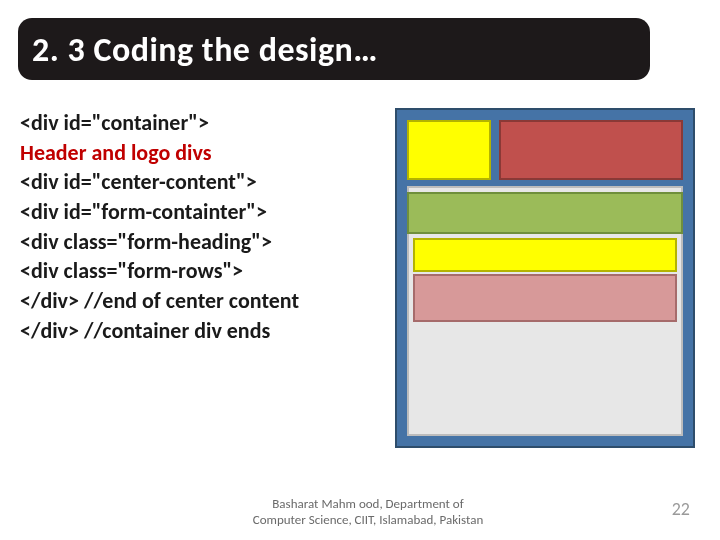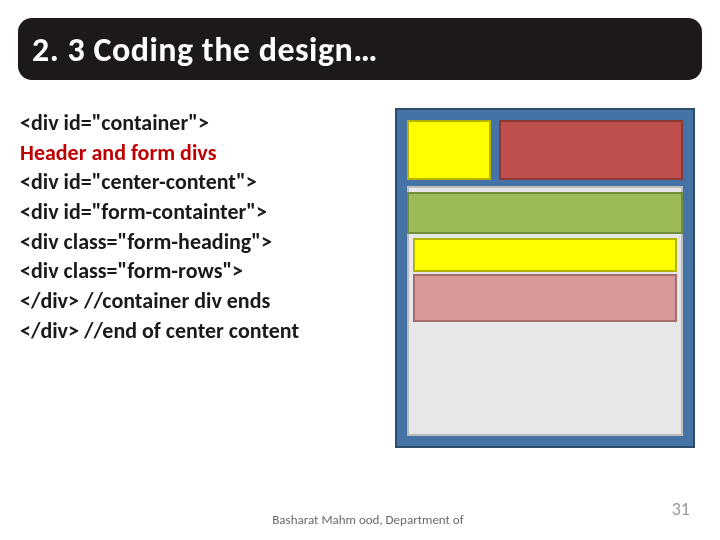--- a/index.html
+++ b/index.html
@@ -8,21 +8,21 @@
     height: 540px;
     background: #ffffff;
     font-family: Calibri, Arial, sans-serif;
     position: relative;
     overflow: hidden;
   }
   .title-bar {
     position: absolute;
     left: 18px;
     top: 18px;
-    width: 684px;
+    width: 632px;
     height: 62px;
     background: #1d191a;
     border-radius: 14px;
     display: flex;
     align-items: center;
     padding-left: 14px;
     text-align: center;
   }
   .title-text {
     color: #ffffff;
@@ -116,40 +116,41 @@
 </style>
 </head>
 <body>
 
 <div class="title-bar">
   <div class="title-text">2. 3 Coding the design…</div>
 </div>
 
 <div class="code-block">
   <div>&lt;div id="container"&gt;</div>
-  <div class="red">Header and form divs</div>
+  <div class="red">Header and logo divs</div>
   <div>&lt;div id="center-content"&gt;</div>
   <div>&lt;div id="form-containter"&gt;</div>
   <div>&lt;div class="form-heading"&gt;</div>
   <div>&lt;div class="form-rows"&gt;</div>
+  <div>&lt;/div&gt; //end of center content</div>
   <div>&lt;/div&gt;  //container div ends</div>
-  <div>&lt;/div&gt; //end of center content</div>
 </div>
 
 <div class="diagram">
   <div class="diagram-top">
     <div class="logo-box"></div>
     <div class="header-box"></div>
   </div>
   <div class="center-content">
     <div class="nav-box"></div>
     <div class="form-heading-box"></div>
     <div class="form-rows-box"></div>
   </div>
 </div>
 
 <div class="footer-area">
   <div class="footer-text">
     <span>Basharat Mahm ood, Department of</span><br>
+    <span>Computer Science, CIIT, Islamabad, Pakistan</span>
   </div>
 </div>
 
-<div class="page-num">31</div>
+<div class="page-num">22</div>
 
 </body></html>

